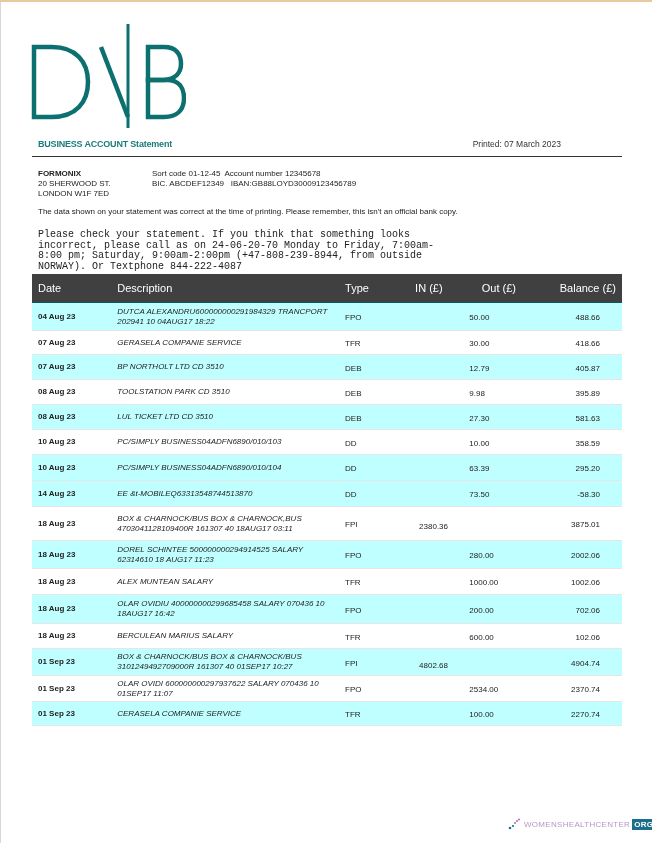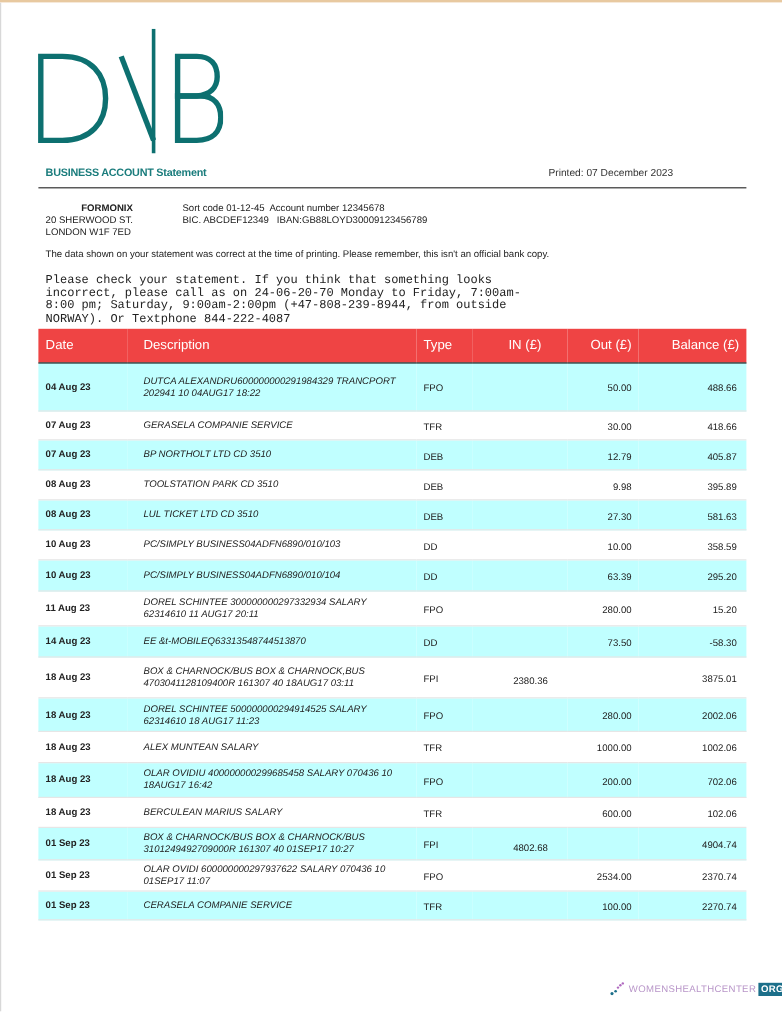--- a/index.html
+++ b/index.html
@@ -9,35 +9,35 @@
     border-top: 2px solid #e8c9a0; box-sizing: border-box;
   }
   .page-edge { position: absolute; left: 0; top: 0; bottom: 0; width: 1px; background: #d8d8d8; }
   .logo { position: absolute; left: 30px; top: 22px; width: 156px; height: 104px; }
   .title-row { position: absolute; left: 38px; top: 137px; width: 585px; height: 16px; }
   .stmt-title { position: absolute; left: 0; top: 0; font-size: 9px; font-weight: bold; color: #1a7c7c; letter-spacing: -0.2px; }
   .stmt-title .light { font-weight: bold; }
   .printed { position: absolute; right: 62px; top: 0; font-size: 8.5px; color: #333; }
   .title-rule { position: absolute; left: 32px; top: 154px; width: 590px; height: 1px; background: #333; }
   .addr { position: absolute; left: 38px; top: 167px; font-size: 8px; line-height: 10px; color: #222; }
-  .addr .name { font-weight: bold; text-align: right; }
+  .addr .name { font-weight: bold; }
   .acct { position: absolute; left: 152px; top: 167px; font-size: 8px; line-height: 10px; color: #222; }
   .notice1 { position: absolute; left: 38px; top: 205px; font-size: 8px; color: #222; width: 590px; }
   .notice2 { position: absolute; left: 38px; top: 228px; font-size: 10px; line-height: 10.5px; color: #222; width: 400px; font-family: Liberation Mono, monospace; }
   table.tx { position: absolute; left: 32px; top: 272px; width: 590px; border-collapse: collapse; font-size: 8px; color: #222; }
-  table.tx th { background: #ef4444; color: #ffffff; font-weight: normal; font-size: 11px; height: 28px; text-align: left; padding: 0 6px; border-bottom: 1px solid #0a5a5a; }
+  table.tx th { background: #404040; color: #ffffff; font-weight: normal; font-size: 11px; height: 28px; text-align: left; padding: 0 6px; border-bottom: 1px solid #0a5a5a; }
   table.tx th.num { text-align: right; }
   table.tx td { padding: 2px 6px; vertical-align: middle; border-bottom: 1px solid #e6e6e6; line-height: 10px; }
   table.tx tr.alt td { background: #c0ffff; }
   table.tx td.date { font-weight: bold; width: 66px; padding-left: 6px; }
   table.tx td.desc { width: 232px; padding-left: 14px; font-style: italic; }
   table.tx td.type { width: 36px; padding-top: 5px; }
   table.tx td.in { width: 40px; text-align: left; padding-left: 34px; padding-top: 9px; }
-  table.tx td.out { text-align: right; width: 50px; padding-top: 5px; }
-  table.tx td.bal { text-align: right; width: 80px; padding-top: 5px; padding-right: 8px; }
+  table.tx td.out { text-align: left; width: 50px; padding-top: 5px; }
+  table.tx td.bal { text-align: right; width: 80px; padding-top: 5px; padding-right: 22px; }
   .watermark { position: absolute; left: 508px; top: 815px; height: 14px; display: flex; align-items: center; font-size: 8px; color: #b895c8; letter-spacing: 0.3px; }
   .wm-dots { width: 14px; height: 12px; position: relative; margin-right: 2px; }
   .wm-org { background: #1c6f8a; color: #fff; font-size: 8px; padding: 1px 2px; margin-left: 2px; font-weight: bold; }
 </style>
 </head>
 <body>
 
 <div class="page-edge"></div>
 
 <svg class="logo" viewBox="0 0 156 104" xmlns="http://www.w3.org/2000/svg">
@@ -48,21 +48,21 @@
     <path d="M118 23 H134 C146 23 151 30 151 40 C151 49 145 55 134 56 H118 Z"></path>
     <path d="M118 56 H137 C149 56 154 64 154 74 C154 86 147 93 134 93 H118 Z"></path>
   </g>
 </svg>
 
 <div class="title-row">
   <div class="stmt-title">
     <span>BUSINESS ACCOUNT</span>
     <span class="light">Statement</span>
   </div>
-  <div class="printed">Printed: 07 December 2023</div>
+  <div class="printed">Printed: 07 March 2023</div>
 </div>
 <div class="title-rule"></div>
 
 <div class="addr">
   <div class="name">FORMONIX</div>
   <div>20 SHERWOOD ST.</div>
   <div>LONDON W1F 7ED</div>
 </div>
 
 <div class="acct">
@@ -78,21 +78,21 @@
     <tr>
       <th style="width:66px">Date</th>
       <th style="padding-left:14px">Description</th>
       <th>Type</th>
       <th style="padding-left:30px">IN (£)</th>
       <th class="num">Out (£)</th>
       <th class="num" style="padding-right:6px">Balance (£)</th>
     </tr>
   </thead>
   <tbody>
-    <tr class="alt" style="height:40px">
+    <tr class="alt" style="height:28px">
       <td class="date">04 Aug 23</td>
       <td class="desc">DUTCA ALEXANDRU600000000291984329 TRANCPORT 202941 10 04AUG17 18:22</td>
       <td class="type">FPO</td>
       <td class="in"></td>
       <td class="out">50.00</td>
       <td class="bal">488.66</td>
     </tr>
     <tr style="height:24px">
       <td class="date">07 Aug 23</td>
       <td class="desc">GERASELA COMPANIE SERVICE</td>
@@ -133,28 +133,20 @@
       <td class="out">10.00</td>
       <td class="bal">358.59</td>
     </tr>
     <tr class="alt" style="height:26px">
       <td class="date">10 Aug 23</td>
       <td class="desc">PC/SIMPLY BUSINESS04ADFN6890/010/104</td>
       <td class="type">DD</td>
       <td class="in"></td>
       <td class="out">63.39</td>
       <td class="bal">295.20</td>
-    </tr>
-    <tr style="height:29px">
-      <td class="date">11 Aug 23</td>
-      <td class="desc">DOREL SCHINTEE 300000000297332934 SALARY 62314610 11 AUG17 20:11</td>
-      <td class="type">FPO</td>
-      <td class="in"></td>
-      <td class="out">280.00</td>
-      <td class="bal">15.20</td>
     </tr>
     <tr class="alt" style="height:26px">
       <td class="date">14 Aug 23</td>
       <td class="desc">EE &amp;t-MOBILEQ63313548744513870</td>
       <td class="type">DD</td>
       <td class="in"></td>
       <td class="out">73.50</td>
       <td class="bal">-58.30</td>
     </tr>
     <tr style="height:34px">

